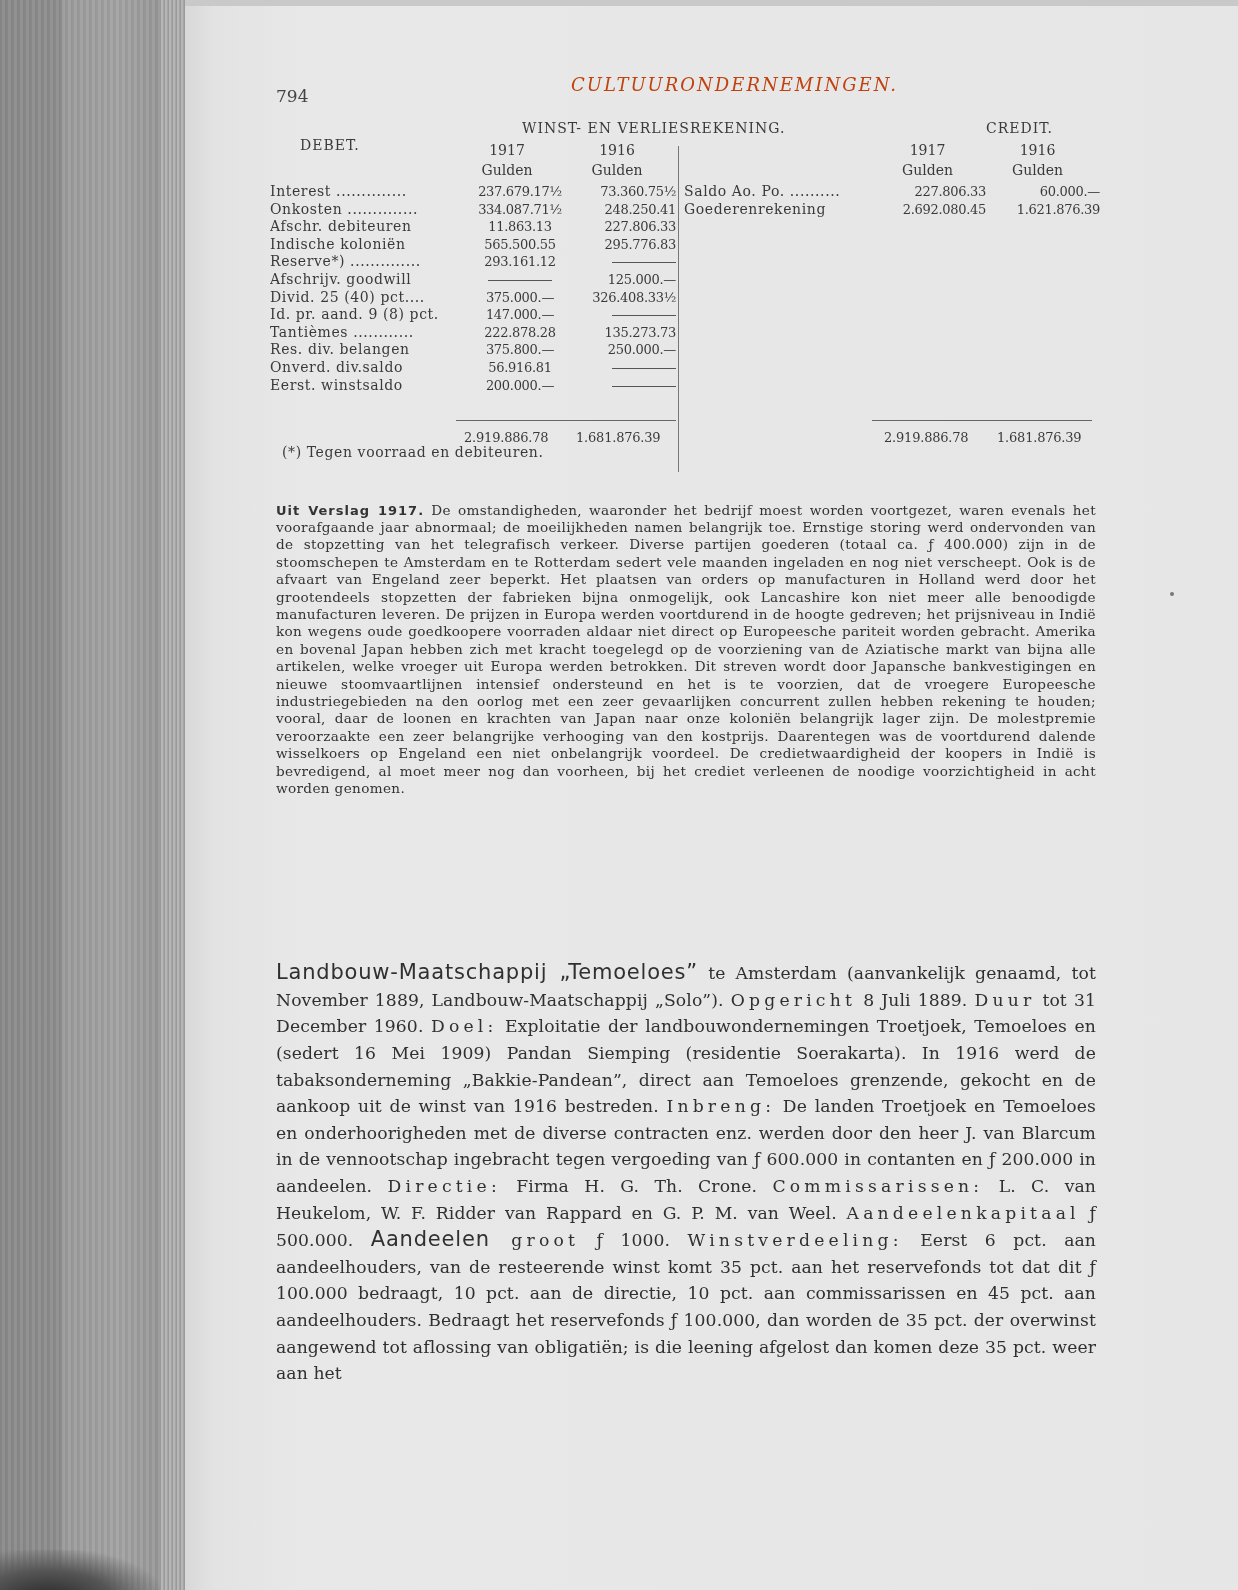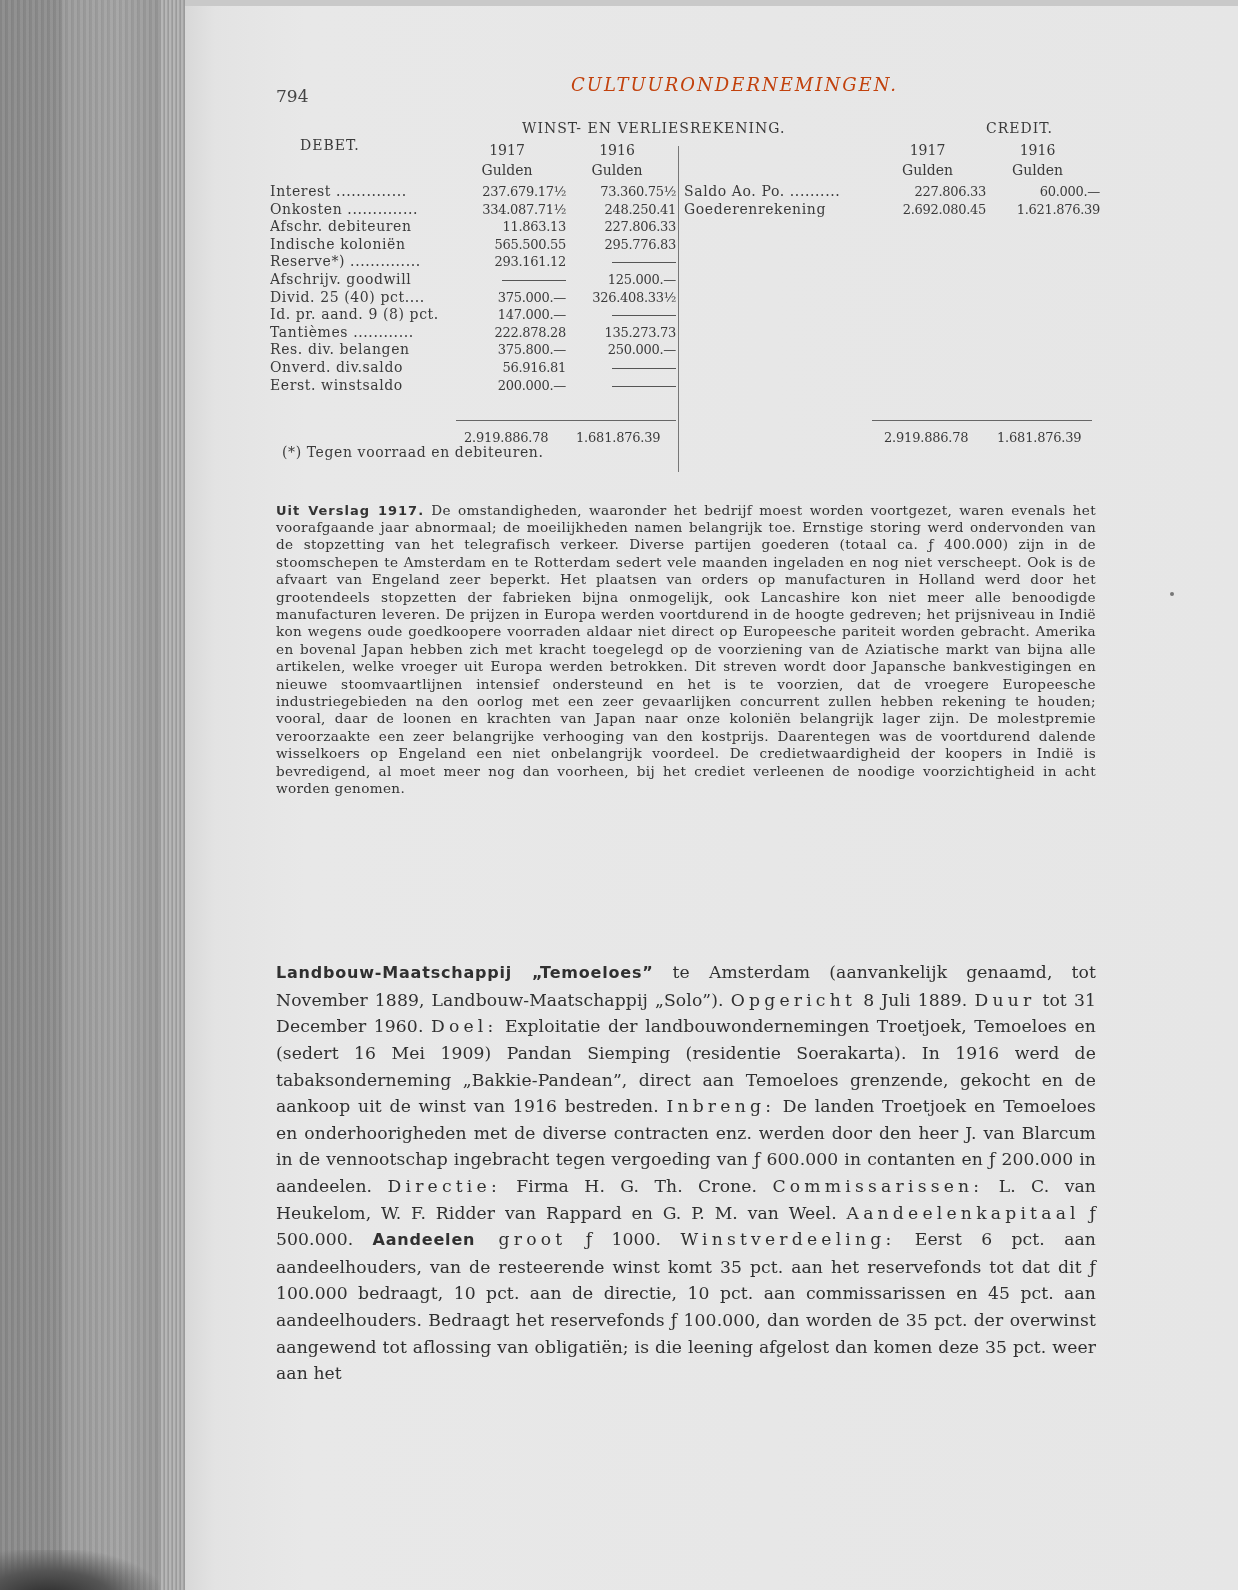--- a/index.html
+++ b/index.html
@@ -48,21 +48,21 @@
   .wv .vline { position:absolute; left:408px; top:26px; width:1px; height:326px; background:#777; }
 
   .debet-head { position:absolute; left:188px; top:22px; width:220px; font-size:14px; }
   .debet-head .c { position:absolute; width:110px; text-align:center; }
   .credit-head { position:absolute; left:600px; top:22px; width:230px; }
   .credit-head .c { position:absolute; width:115px; text-align:center; }
 
   .debet-rows { position:absolute; left:0; top:63px; width:408px; }
   .row { position:relative; height:17.6px; line-height:17.6px; white-space:nowrap; }
   .row .lbl { position:absolute; left:0; width:185px; overflow:hidden; letter-spacing:0.6px; }
-  .row .v1 { position:absolute; left:186px; width:110px; text-align:right; font-size:13px; letter-spacing:-0.3px;}
+  .row .v1 { position:absolute; left:195px; width:110px; text-align:center; font-size:13px; letter-spacing:-0.3px;}
   .row .v2 { position:absolute; left:298px; width:108px; text-align:right; font-size:13px; letter-spacing:-0.3px; }
   .credit-rows { position:absolute; left:414px; top:63px; width:420px; }
   .credit-rows .row .lbl { width:190px; }
   .credit-rows .row .v1 { left:192px; width:110px; text-align:right; }
   .credit-rows .row .v2 { left:306px; width:110px; text-align:right; }
 
   .dash { display:inline-block; width:64px; height:1px; background:#555; vertical-align:middle; }
   .sumline { position:absolute; height:1px; background:#666; }
   .totals { position:absolute; top:310px; font-size:13px; letter-spacing:-0.2px; }
   .footnote { position:absolute; left:12px; top:324px; font-size:14px; letter-spacing:0.6px; }
@@ -74,21 +74,21 @@
     letter-spacing:0.35px;
   }
   .report .lead { font-family:"DejaVu Sans", "Liberation Sans", sans-serif; font-weight:bold; letter-spacing:1px; font-size:13px; }
 
   
   .entry {
     position:absolute; left:276px; top:942px; width:820px;
     font-size:17.2px; line-height:26.6px; text-align:justify; color:#303030;
     letter-spacing:0.1px;
   }
-  .entry .bold-sans { font-family:"DejaVu Sans", "Liberation Sans", sans-serif; font-weight:bold; letter-spacing:0.8px; font-size:16px; }
+  .entry .bold-sans { font-family:"DejaVu Sans", "Liberation Sans", sans-serif; font-weight:normal; letter-spacing:0.8px; font-size:21px; }
   .entry .spaced { letter-spacing:4.2px; }
 
   .speck { position:absolute; width:4px; height:4px; border-radius:50%; background:#777; }
 </style>
 </head>
 <body>
 
 <div class="spine"></div>
 <div class="spine-edge"></div>
 <div class="spine-shadow"></div>

